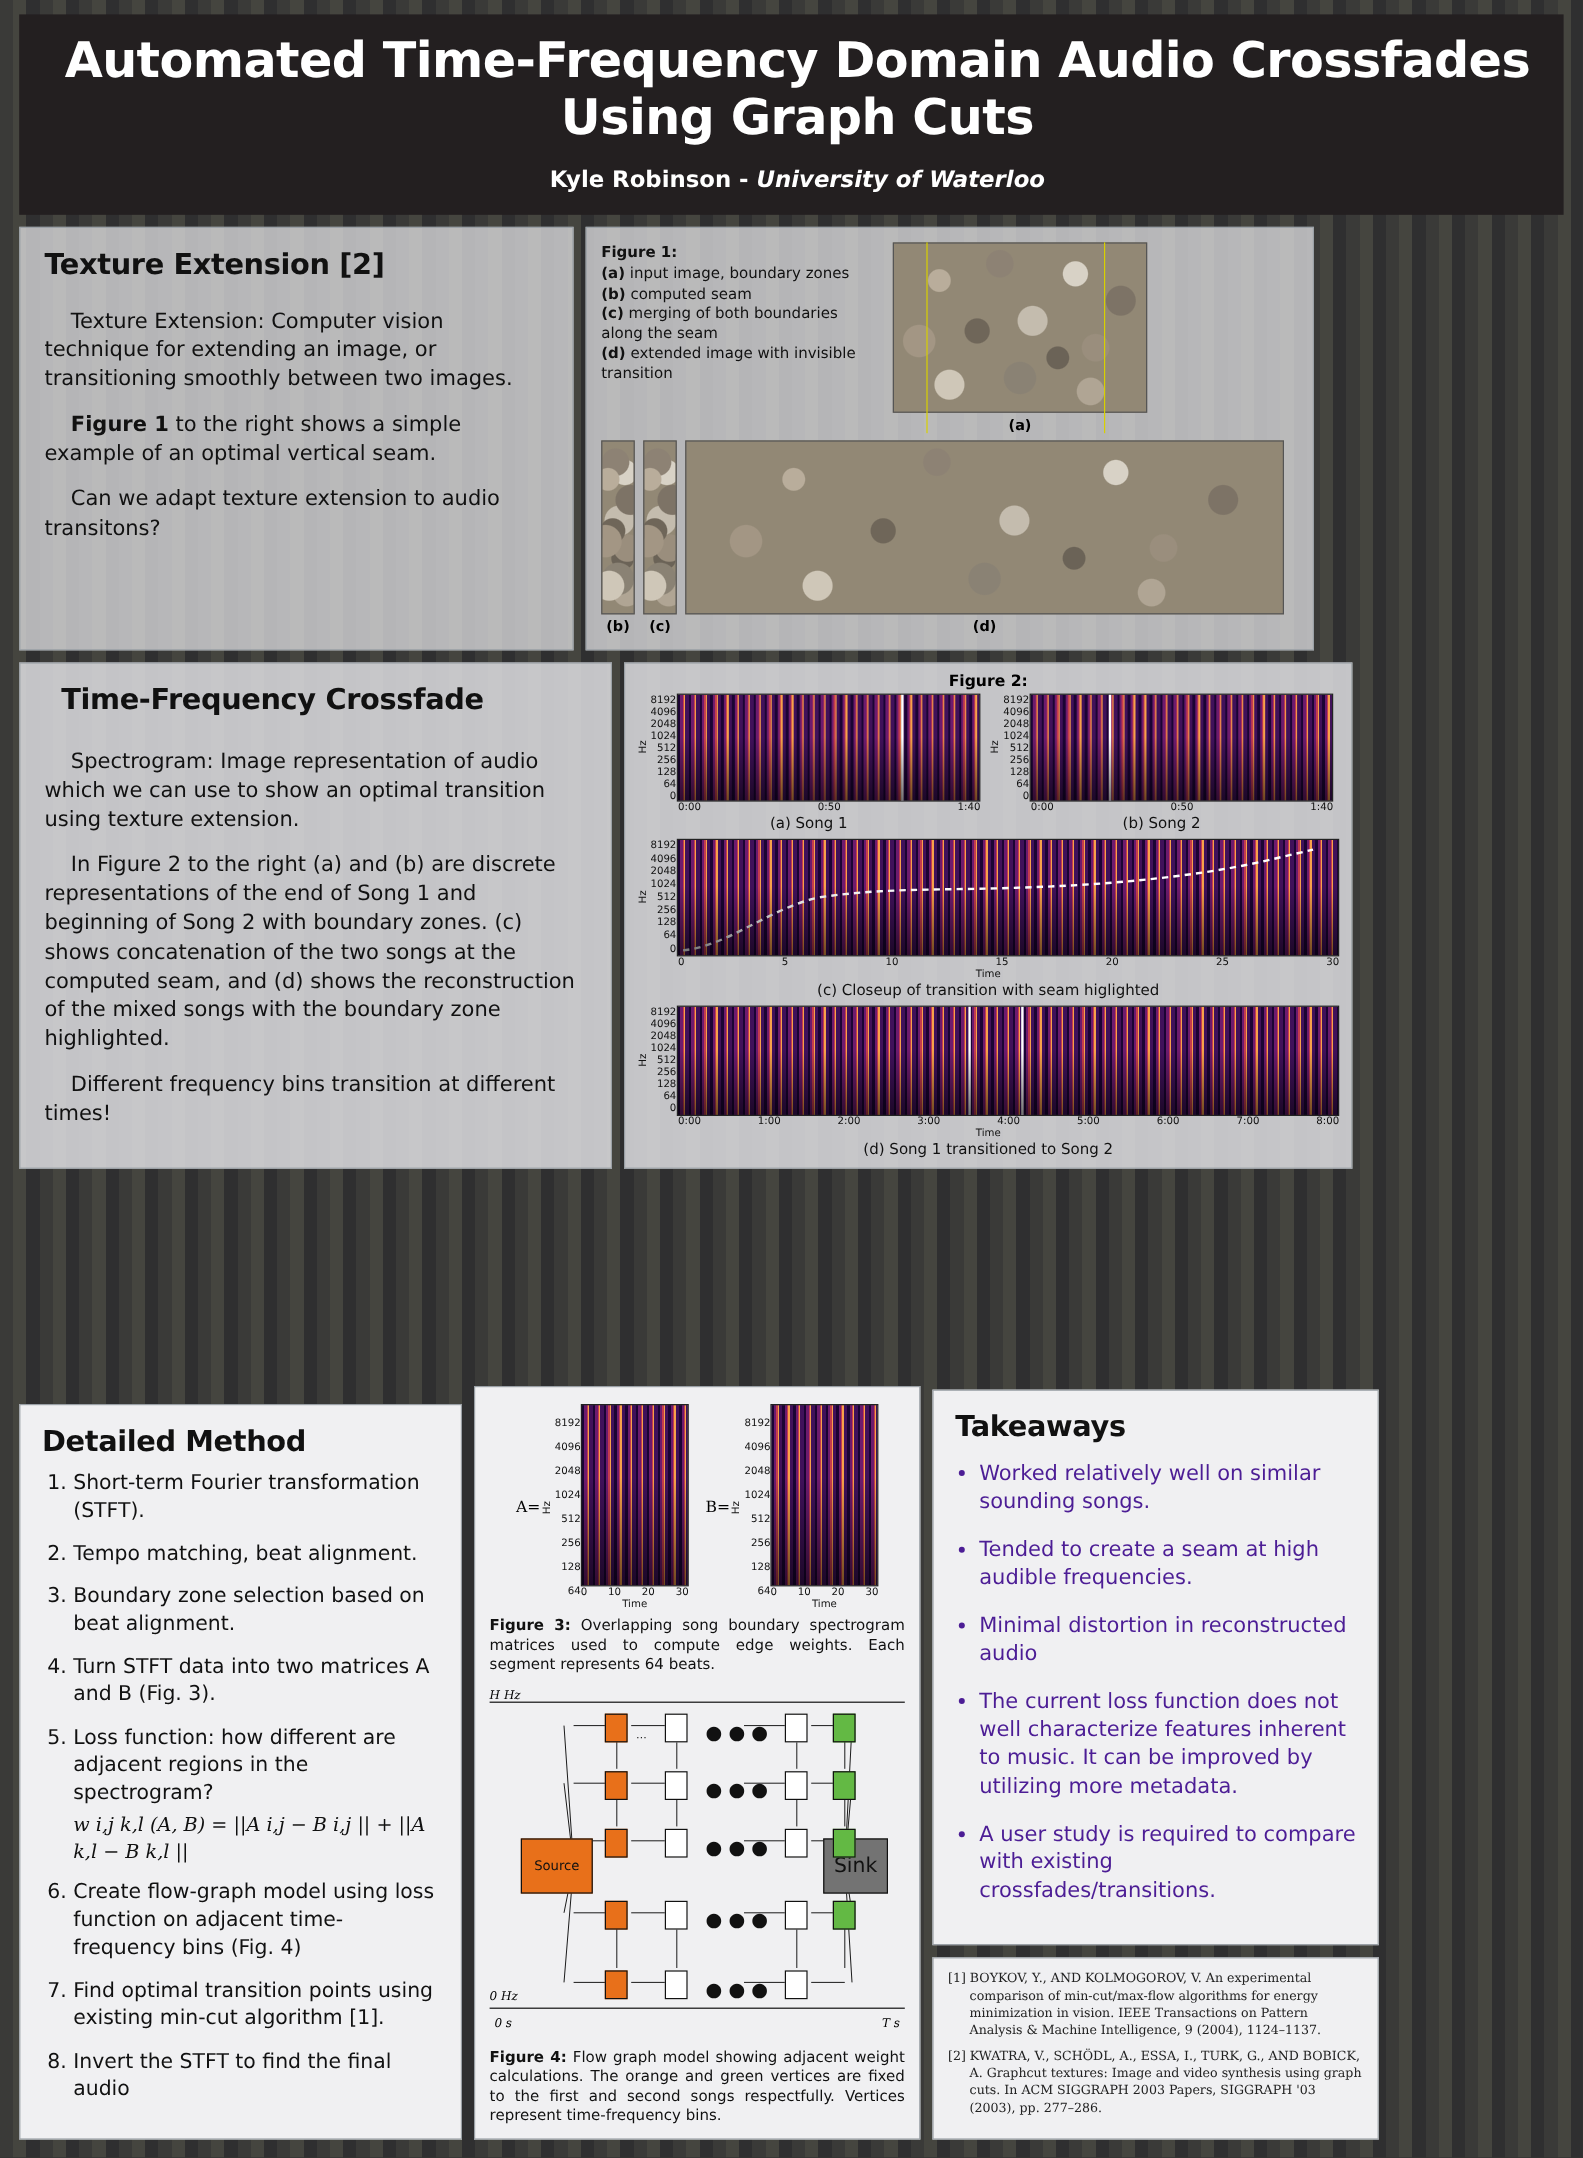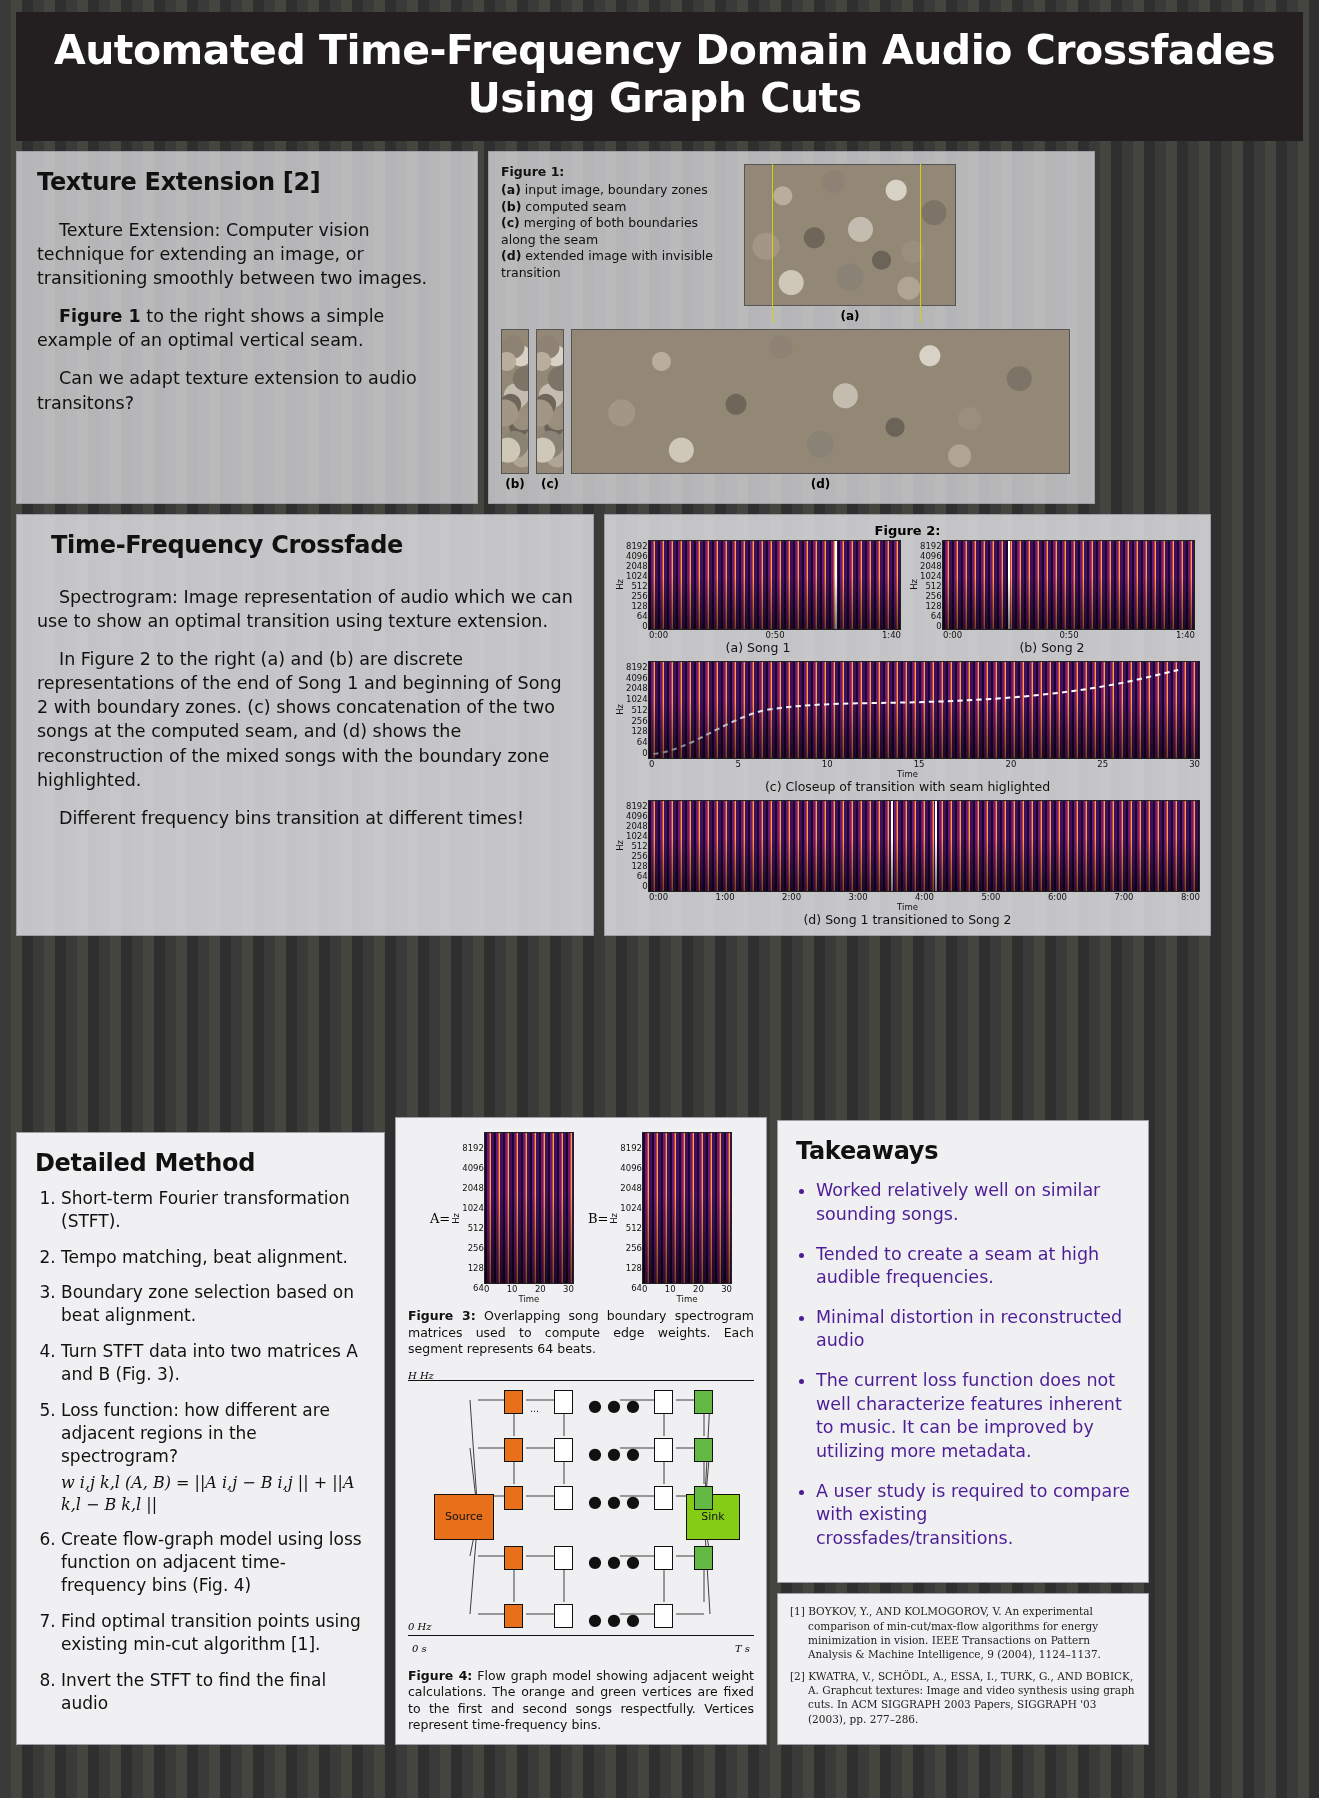--- a/index.html
+++ b/index.html
@@ -81,21 +81,21 @@
       radial-gradient(circle at 80% 62%, #9a8e7d 0 11px, transparent 12px),
       radial-gradient(circle at 22% 84%, #cfc7b8 0 12px, transparent 13px),
       radial-gradient(circle at 50% 80%, #8a8274 0 13px, transparent 14px),
       radial-gradient(circle at 78% 88%, #b0a594 0 11px, transparent 12px),
       radial-gradient(circle at 65% 68%, #6b6357 0 9px, transparent 10px),
       #928875;
     border:1px solid #555;
   }
   .seamline{position:absolute;top:0;bottom:0;width:1px;background:#d8d000;}
   
-  #crossfade-panel{width:578px;padding:16px 20px;background:rgba(222,222,226,0.85);}
+  #crossfade-panel{width:494px;padding:16px 20px;background:rgba(222,222,226,0.85);}
   #figure2-panel{width:607px;padding:8px 10px;background:rgba(222,222,226,0.85);}
   .spec{
     background:
       repeating-linear-gradient(90deg,
         #1b0333 0px,#1b0333 2px,#6d1b6e 2px,#6d1b6e 4px,
         #c43c4e 4px,#c43c4e 5px,#f7a14a 5px,#f7a14a 6px,
         #40115a 6px,#40115a 9px),
       linear-gradient(180deg,#2a0a45 0%, #120125 100%);
     border:1px solid #222;
     position:relative;
@@ -118,31 +118,34 @@
   .formula{font-family:"DejaVu Serif",serif;font-style:italic;font-size:16px;margin-top:4px;display:block;}
   ul.takeaways{margin:14px 0 0 0;padding-left:20px;font-size:17.5px;line-height:1.35;color:#4c1d95;}
   ul.takeaways li{margin-bottom:16px;}
   .refs{font-size:10.5px;color:#222;line-height:1.35;font-family:"DejaVu Serif",serif;}
   .refs p{margin:0 0 8px 0;padding-left:18px;text-indent:-18px;}
   
   .node-w{width:17px;height:22px;border:1.2px solid #111;background:#fff;display:inline-block;}
   .node-o{width:17px;height:22px;border:1.2px solid #111;background:#e8701a;display:inline-block;}
   .node-g{width:17px;height:22px;border:1.2px solid #111;background:#63b944;display:inline-block;}
   .src-box{width:58px;height:44px;background:#e8701a;border:1.2px solid #111;color:#111;font-size:11px;display:flex;align-items:center;justify-content:center;}
-  .sink-box{width:52px;height:44px;background:#84cc16;border:1.2px solid #111;color:#111;font-size:11px;display:flex;align-items:center;justify-content:center;}
+  .sink-box{width:52px;height:44px;background:#737373;border:1.2px solid #111;color:#111;font-size:17px;display:flex;align-items:center;justify-content:center;}
   .tiny{font-size:9px;color:#111;}
   .mono-it{font-family:"DejaVu Serif",serif;font-style:italic;font-size:10px;}
 </style>
 </head>
 <body>
 
 <div class="poster">
 
   <div class="header">
     <h1>Automated Time-Frequency Domain Audio Crossfades Using Graph Cuts</h1>
+    <div class="authors">
+      <span>Kyle Robinson - </span><span class="inst">University of Waterloo</span>
+    </div>
   </div>
 
   <div class="row">
 
     <div class="panel" id="texture-extension-panel">
       <div class="panel-title">Texture Extension [2]</div>
       <div class="body-text" style="margin-top:22px;">
         <p>Texture Extension: Computer vision technique for extending an image, or transitioning smoothly between two images.</p>
         <p><b>Figure 1</b><span> to the right shows a simple example of an optimal vertical seam.</span></p>
         <p>Can we adapt texture extension to audio transitons?</p>

